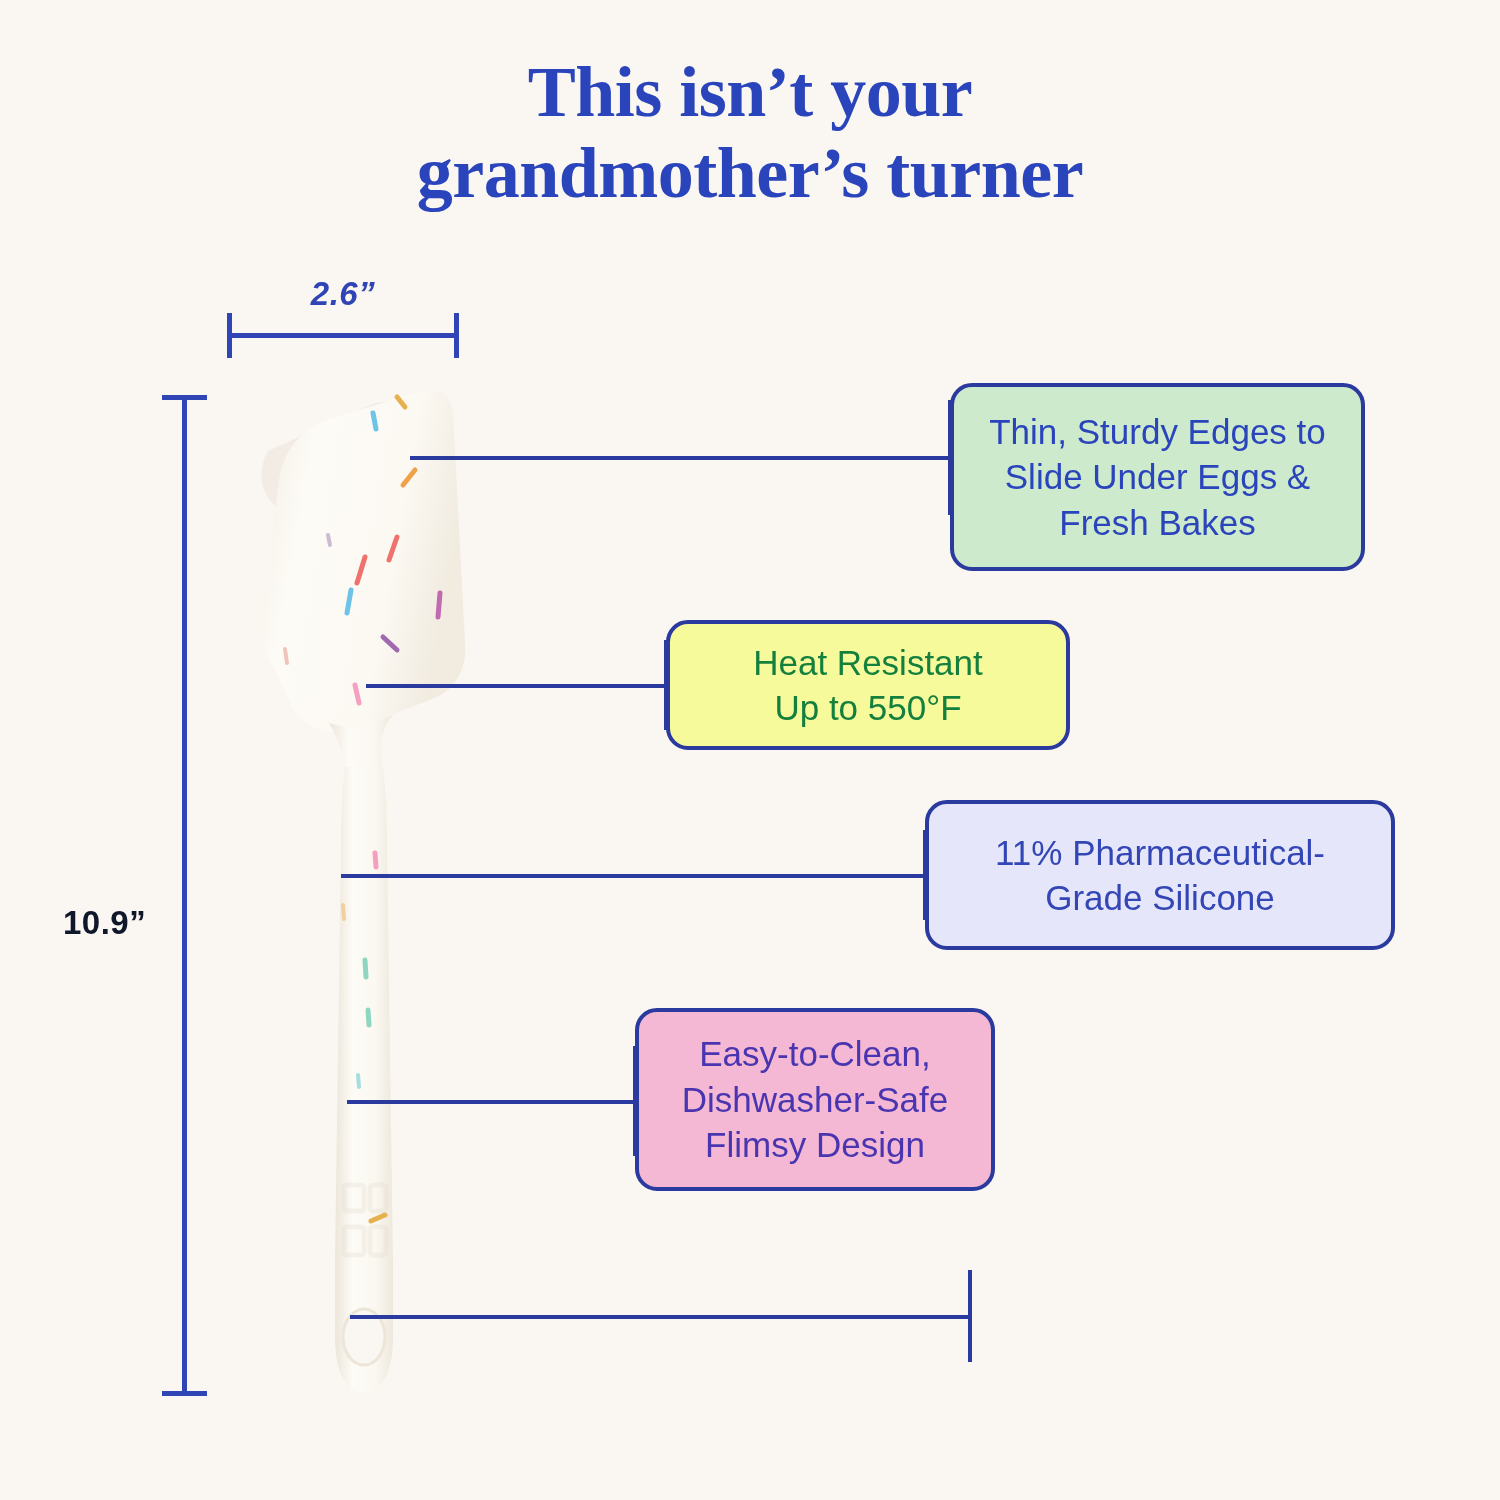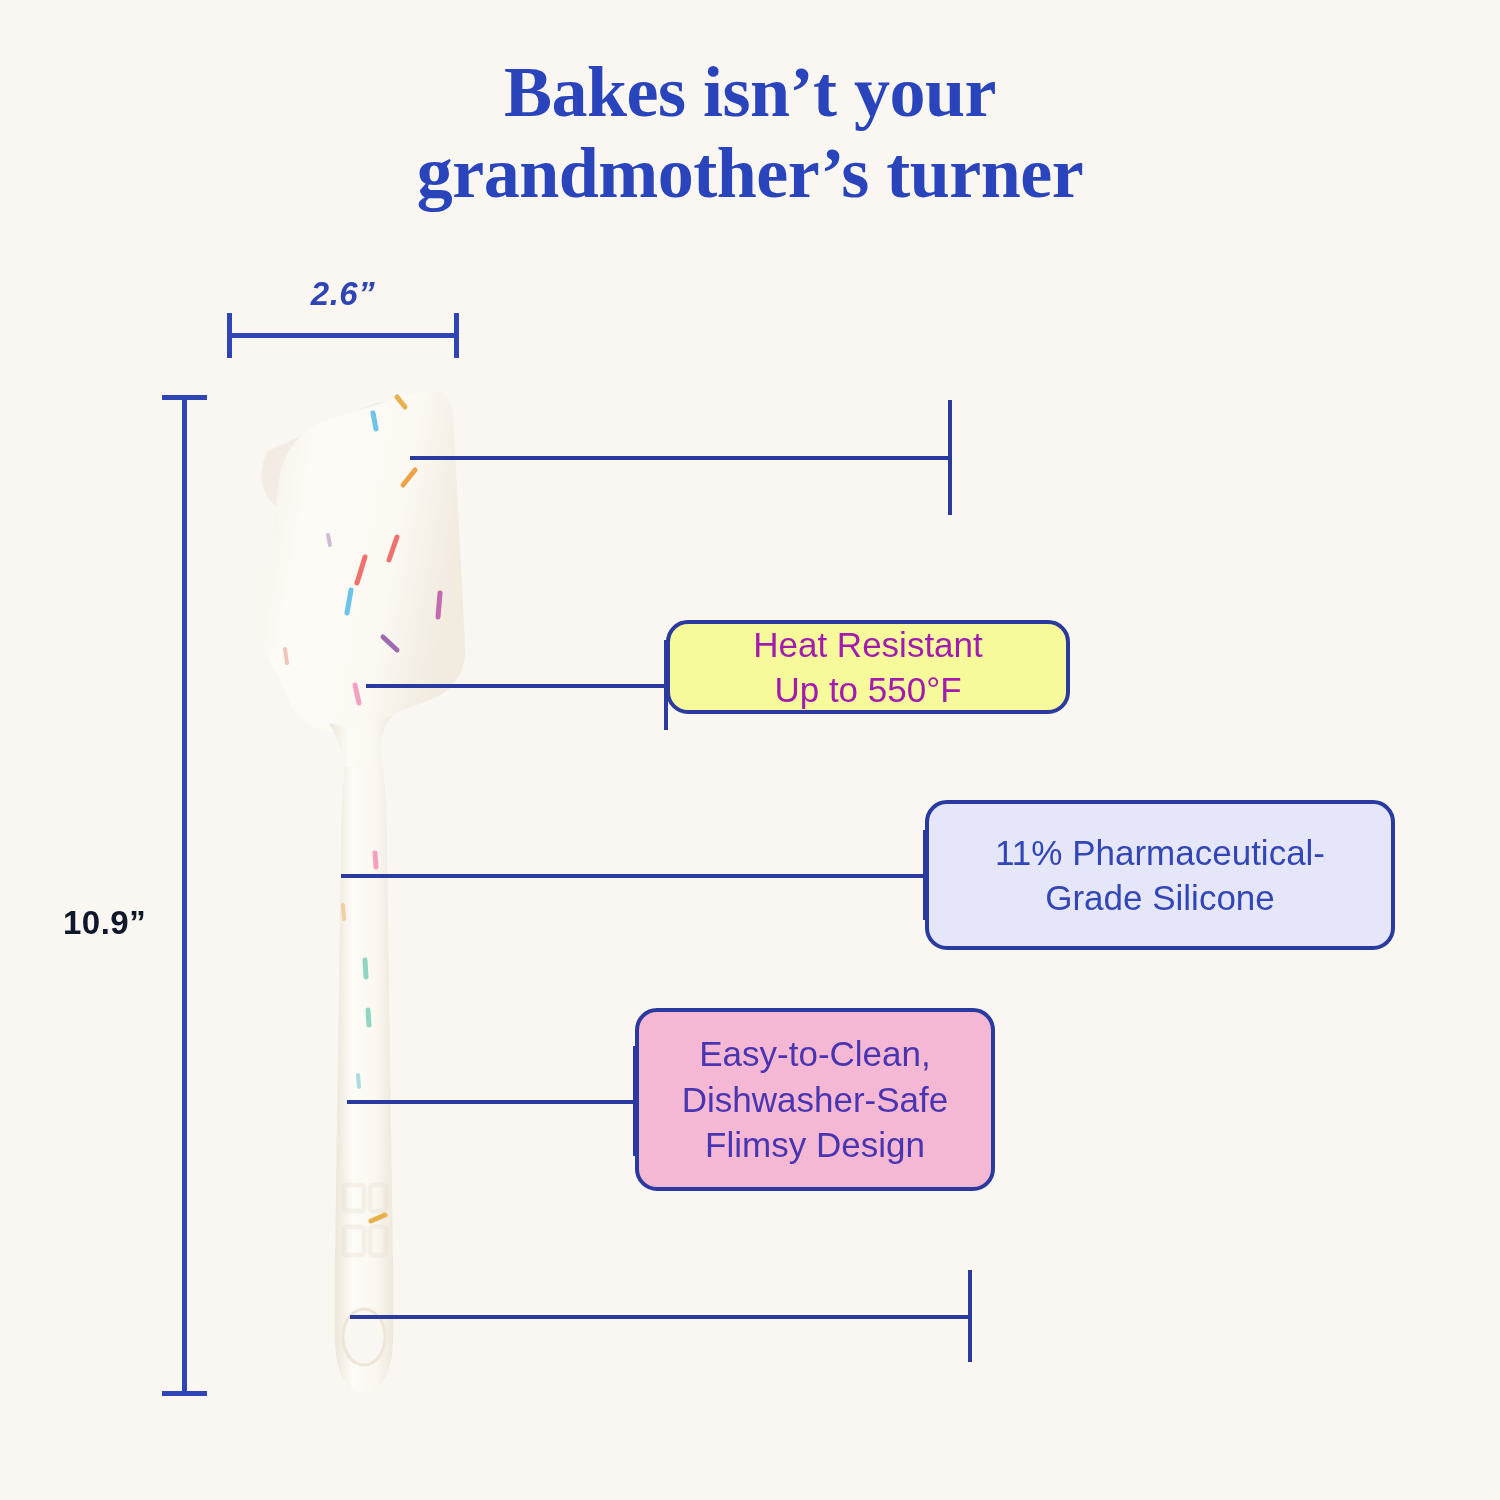--- a/index.html
+++ b/index.html
@@ -98,21 +98,21 @@
     line-height: 1.30;
     white-space: pre-line;
     padding: 6px 14px;
   }
 </style>
 </head>
 <body style="background: rgb(250, 246, 241);">
 
 <div id="stage" style="background: rgb(250, 246, 241);">
 
-  <div class="headline" style="color: rgb(42, 68, 187);">Bakes isn’t your
+  <div class="headline" style="color: rgb(42, 68, 187);">This isn’t your
 grandmother’s turner</div>
 
   <div class="dim-line" id="dim-h-bar" style="background: rgb(47, 69, 181);"></div>
   <div class="dim-line" id="dim-h-cap-l" style="background: rgb(47, 69, 181);"></div>
   <div class="dim-line" id="dim-h-cap-r" style="background: rgb(47, 69, 181);"></div>
   <div class="dim-label" id="dim-h-label" style="color: rgb(47, 69, 181);">2.6”</div>
 
   <div class="dim-line" id="dim-v-bar" style="background: rgb(47, 69, 181);"></div>
   <div class="dim-line" id="dim-v-cap-t" style="background: rgb(47, 69, 181);"></div>
   <div class="dim-line" id="dim-v-cap-b" style="background: rgb(47, 69, 181);"></div>
@@ -215,22 +215,27 @@
 
   <div class="leader" style="left:341px; top:874px; width:586px;"></div>
   <div class="leader-stub" style="left:923px; top:830px; height:90px;"></div>
 
   <div class="leader" style="left:347px; top:1100px; width:290px;"></div>
   <div class="leader-stub" style="left:633px; top:1046px; height:110px;"></div>
 
   <div class="leader" style="left:350px; top:1315px; width:622px;"></div>
   <div class="leader-stub" style="left:968px; top:1270px; height:92px;"></div>
 
-
-  <div class="callout" id="callout-1" style="left: 666px; top: 620px; width: 404px; height: 94px; background: rgb(247, 250, 154); border-color: rgb(42, 58, 158); color: #a21caf;">
+  <div class="callout" id="callout-0" style="left: 950px; top: 383px; width: 415px; height: 188px; background: rgb(205, 234, 205); border-color: rgb(42, 58, 158); color: rgb(42, 68, 187);">
+    <span>Thin, Sturdy Edges to
+Slide Under Eggs &amp;
+Fresh Bakes</span>
+  </div>
+
+  <div class="callout" id="callout-1" style="left: 666px; top: 620px; width: 404px; height: 130px; background: rgb(247, 250, 154); border-color: rgb(42, 58, 158); color: #15803d;">
     <span>Heat Resistant
 Up to 550°F</span>
   </div>
 
   <div class="callout" id="callout-2" style="left: 925px; top: 800px; width: 470px; height: 150px; background: rgb(230, 230, 251); border-color: rgb(42, 58, 158); color: rgb(51, 70, 181);">
     <span>11% Pharmaceutical-
 Grade Silicone</span>
   </div>
 
   <div class="callout" id="callout-3" style="left: 635px; top: 1008px; width: 360px; height: 183px; background: rgb(244, 184, 212); border-color: rgb(42, 58, 158); color: rgb(74, 53, 176);">

